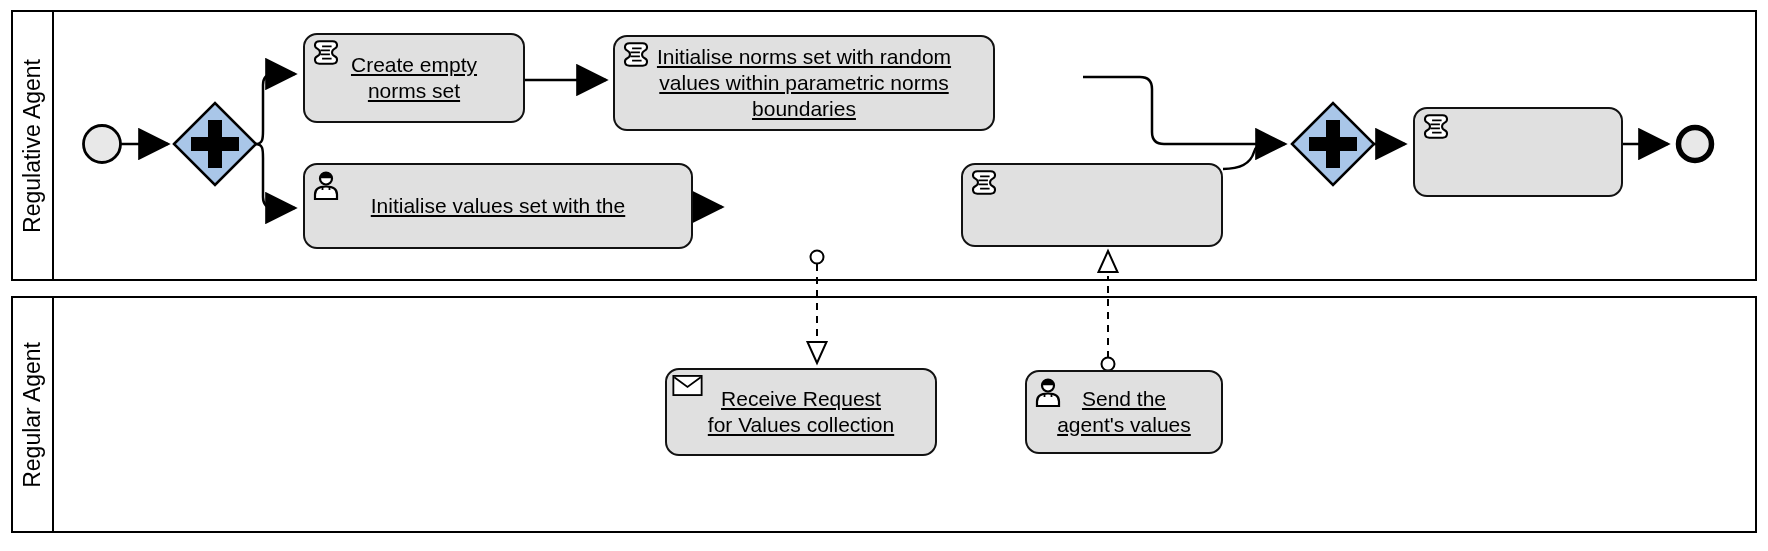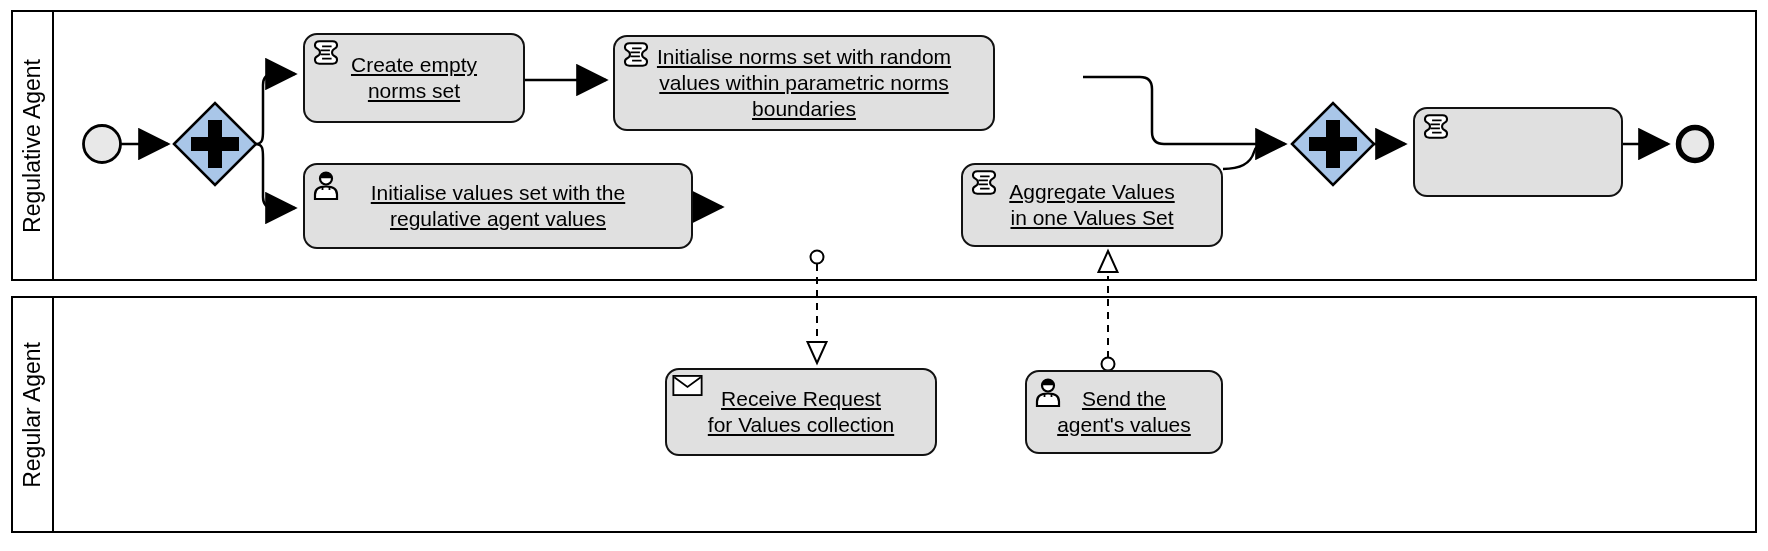--- a/index.html
+++ b/index.html
@@ -105,35 +105,30 @@
     <span class="ticon">
       <svg width="32" height="32" viewBox="0 0 32 32">
         <path d="M5,30 V25.5 C5,20 9.5,17.5 16,17.5 C22.5,17.5 27,20 27,25.5 V30 Z" fill="#fff" stroke="#000" stroke-width="2.2"></path>
         <circle cx="16" cy="9.5" r="6" fill="#fff" stroke="#000" stroke-width="2.2"></circle>
         <path d="M10.2,9.3 A5.8,5.8 0 0 1 21.8,9.3 Z" fill="#000"></path>
         <path d="M12.5,17.8 V21 M19.5,17.8 V21" stroke="#000" stroke-width="1.8"></path>
       </svg>
     </span>
     <span class="tlabel">
       <span class="tline">Initialise values set with the</span>
-      <span class="tline">regulative agent values</span>
     </span>
   </div>
 
 
   <div class="task" style="left:961px;top:163px;width:262px;height:84px;">
     <span class="ticon">
       <svg width="32" height="28" viewBox="0 0 28 25">
         <path d="M8,2 C3.5,2 3,7 6.2,8.6 C9.4,10.2 9.4,13.8 6.2,15.4 C3,17 3.5,22 8,22 L20,22 C24.5,22 25,17 21.8,15.4 C18.6,13.8 18.6,10.2 21.8,8.6 C25,7 24.5,2 20,2 Z" fill="#fff" stroke="#000" stroke-width="1.8"></path>
         <path d="M10.5,6.5 H19 M9,10.2 H17.5 M9,13.8 H17.5 M10.5,17.5 H19" stroke="#000" stroke-width="1.6"></path>
       </svg>
-    </span>
-    <span class="tlabel">
-      <span class="tline">Aggregate Values</span>
-      <span class="tline">in one Values Set</span>
     </span>
   </div>
 
   <div class="task" style="left:1413px;top:107px;width:210px;height:90px;">
     <span class="ticon">
       <svg width="32" height="28" viewBox="0 0 28 25">
         <path d="M8,2 C3.5,2 3,7 6.2,8.6 C9.4,10.2 9.4,13.8 6.2,15.4 C3,17 3.5,22 8,22 L20,22 C24.5,22 25,17 21.8,15.4 C18.6,13.8 18.6,10.2 21.8,8.6 C25,7 24.5,2 20,2 Z" fill="#fff" stroke="#000" stroke-width="1.8"></path>
         <path d="M10.5,6.5 H19 M9,10.2 H17.5 M9,13.8 H17.5 M10.5,17.5 H19" stroke="#000" stroke-width="1.6"></path>
       </svg>
     </span>

